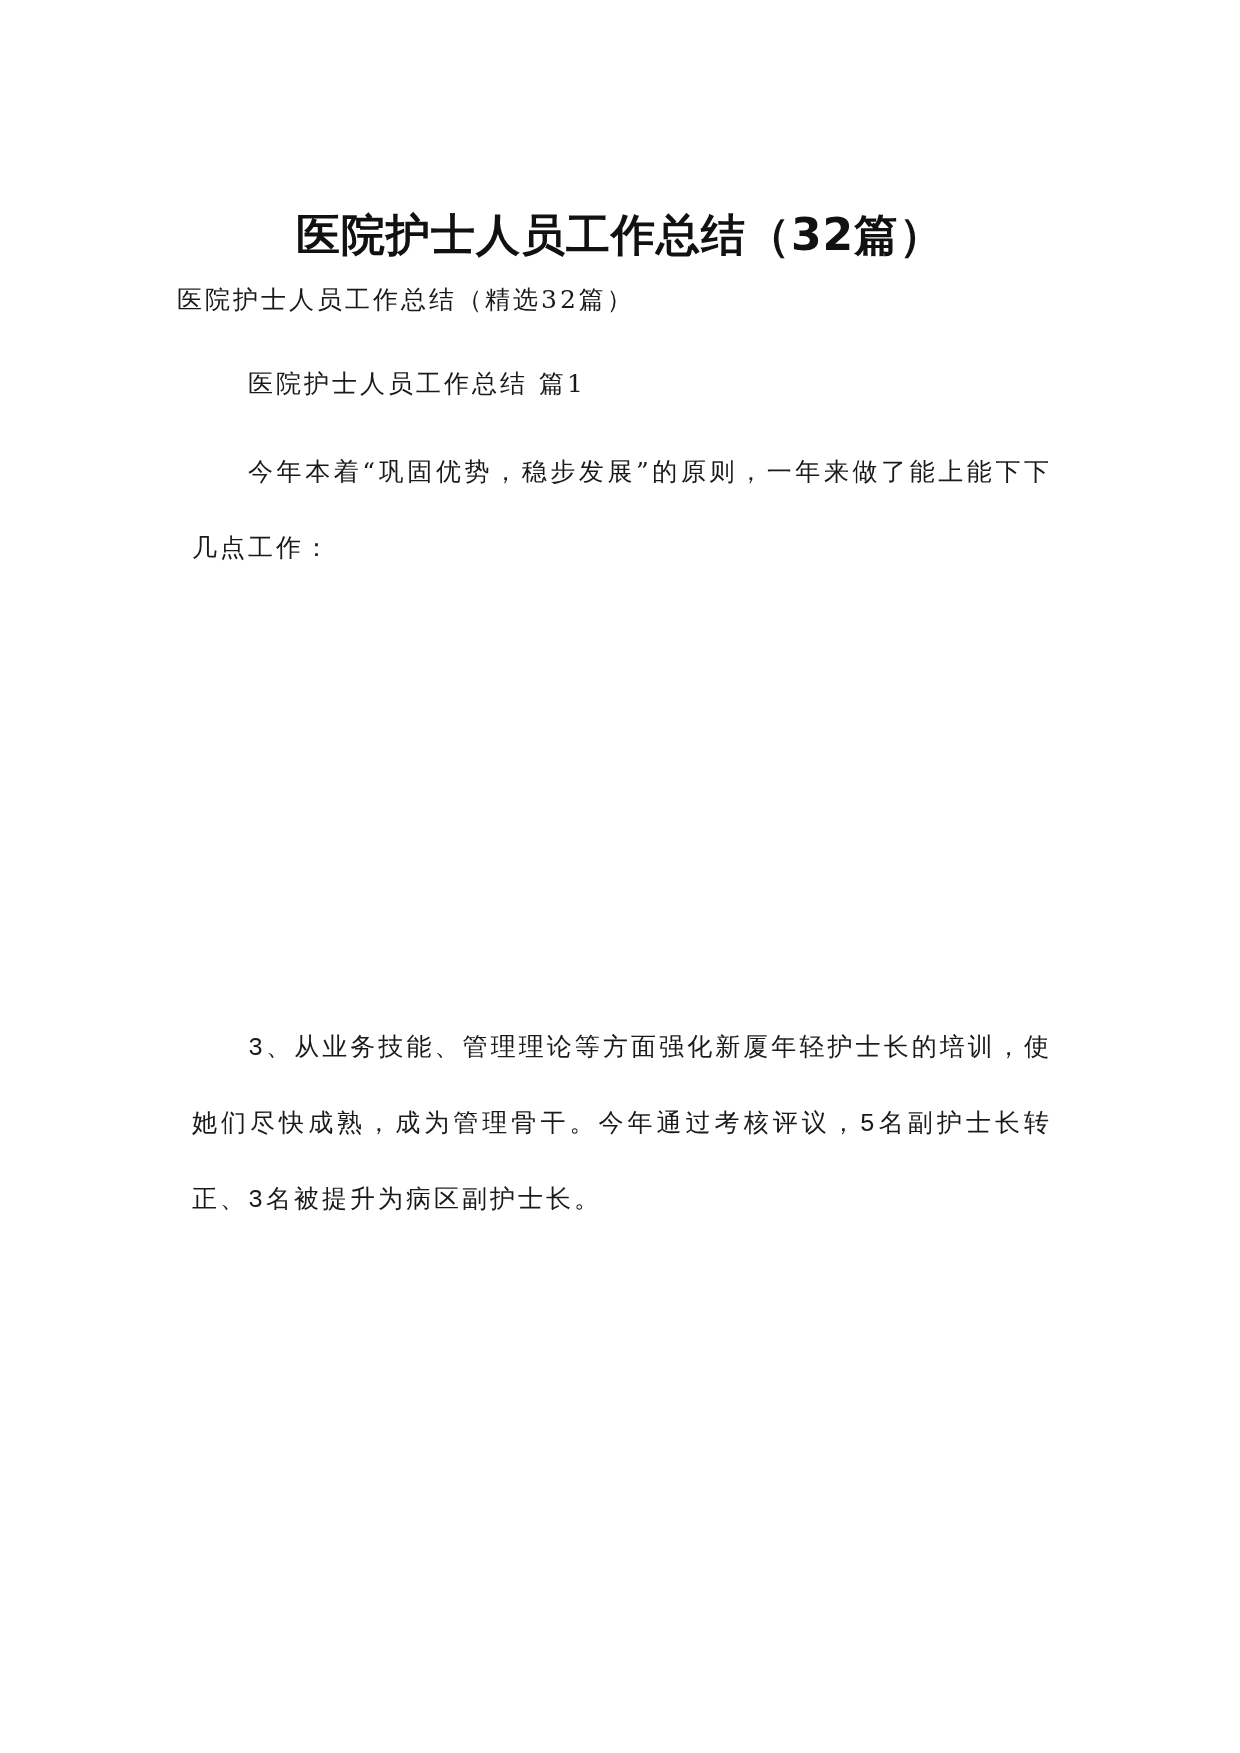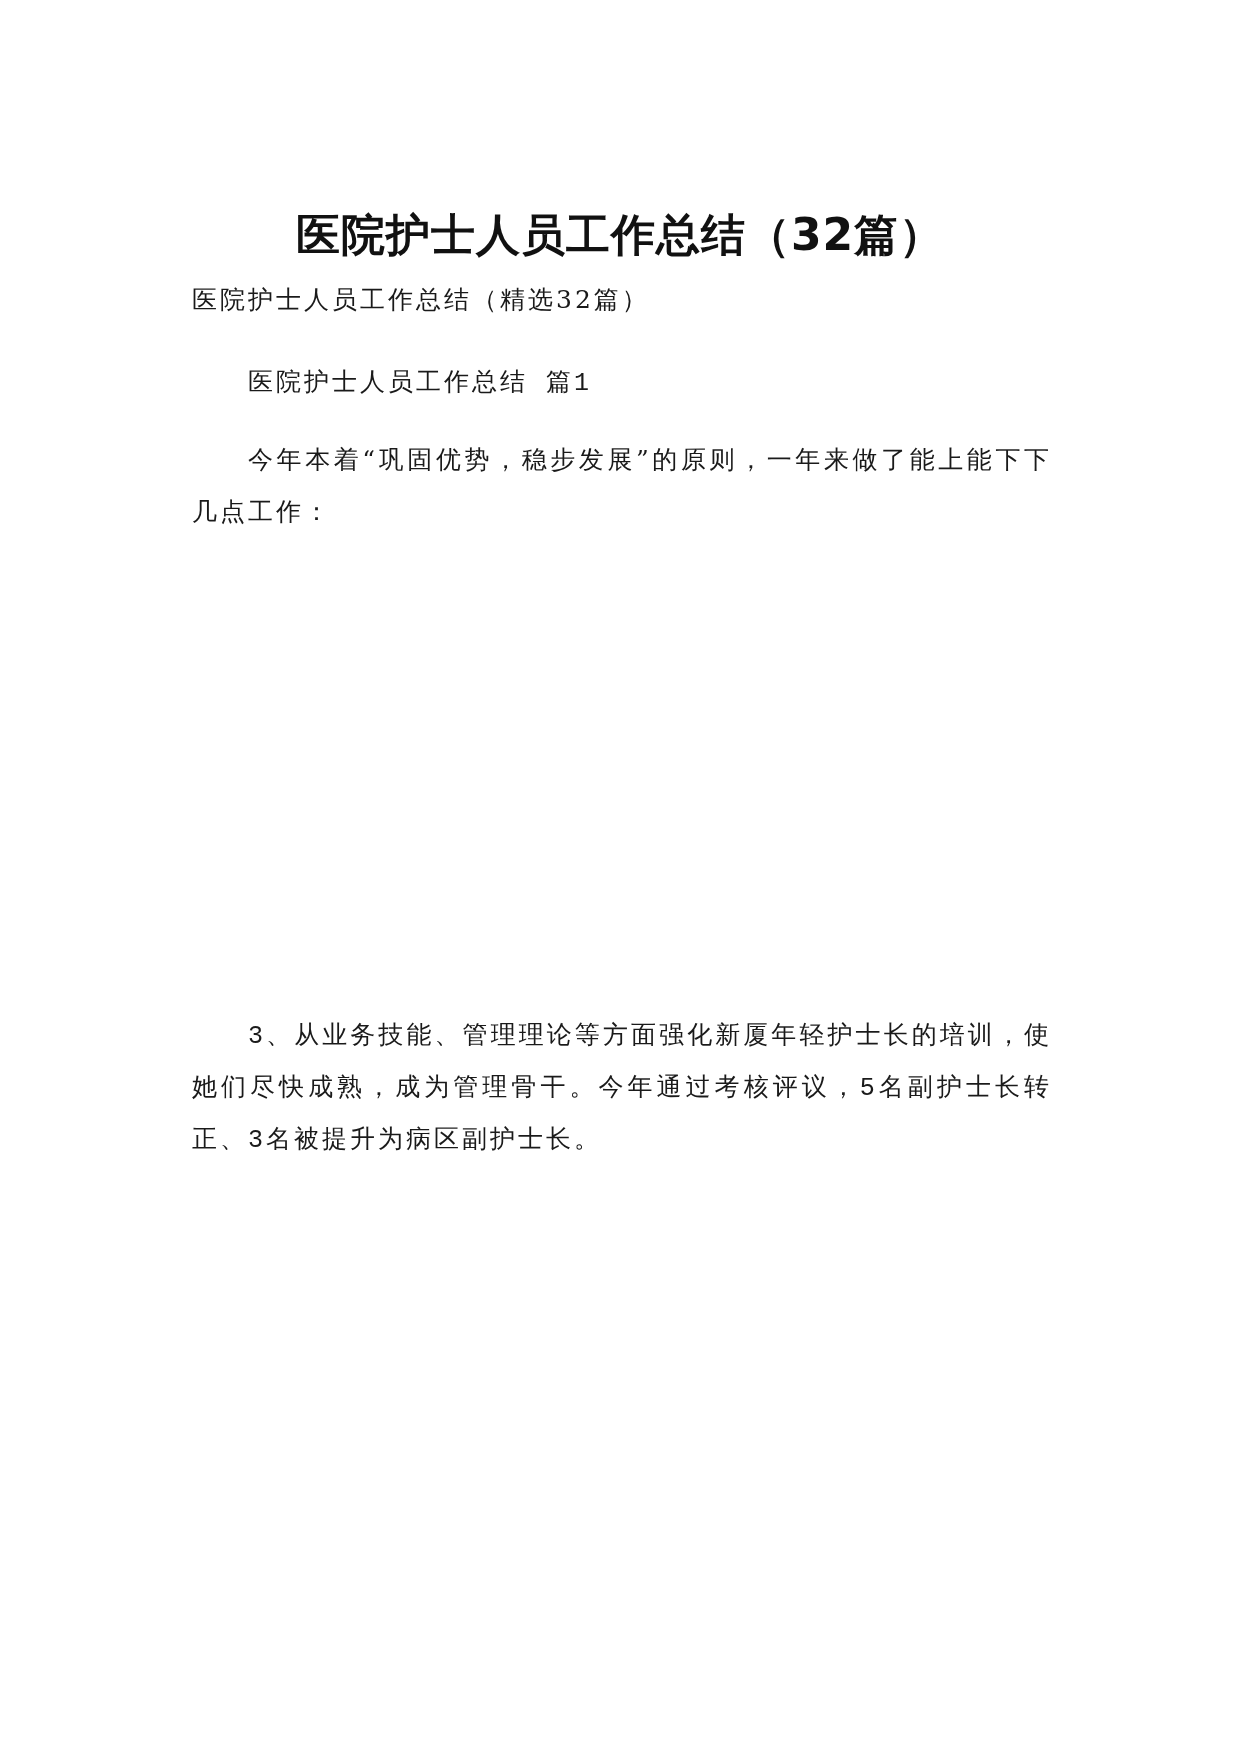--- a/index.html
+++ b/index.html
@@ -30,41 +30,40 @@
       text-align: center;
       font-size: 44px;
       line-height: 60px;
       font-family: "DejaVu Sans", "Liberation Sans", sans-serif;
       font-weight: bold;
       letter-spacing: 1px;
       color: #111111;
     }
     .subtitle {
       position: absolute;
-      left: 192px;
+      left: 177px;
       top: 282px;
       font-size: 25px;
       line-height: 36px;
       letter-spacing: 3px;
     }
     .section-heading {
       position: absolute;
       left: 248px;
       top: 366px;
       font-size: 25px;
       line-height: 36px;
       letter-spacing: 3px;
-      font-family: Liberation Mono, monospace;
     }
     .para {
       position: absolute;
       left: 192px;
       width: 860px;
       font-size: 25px;
-      line-height: 52px;
+      line-height: 76px;
       letter-spacing: 3px;
       text-indent: 56px;
       margin: 0;
       text-align: justify;
       text-align-last: left;
     }
     .p-intro { top: 434px; }
     .p-1 { top: 634px; }
     .p-2 { top: 846px; }
     .p-3 { top: 1011px; font-family: Liberation Mono, monospace; }

